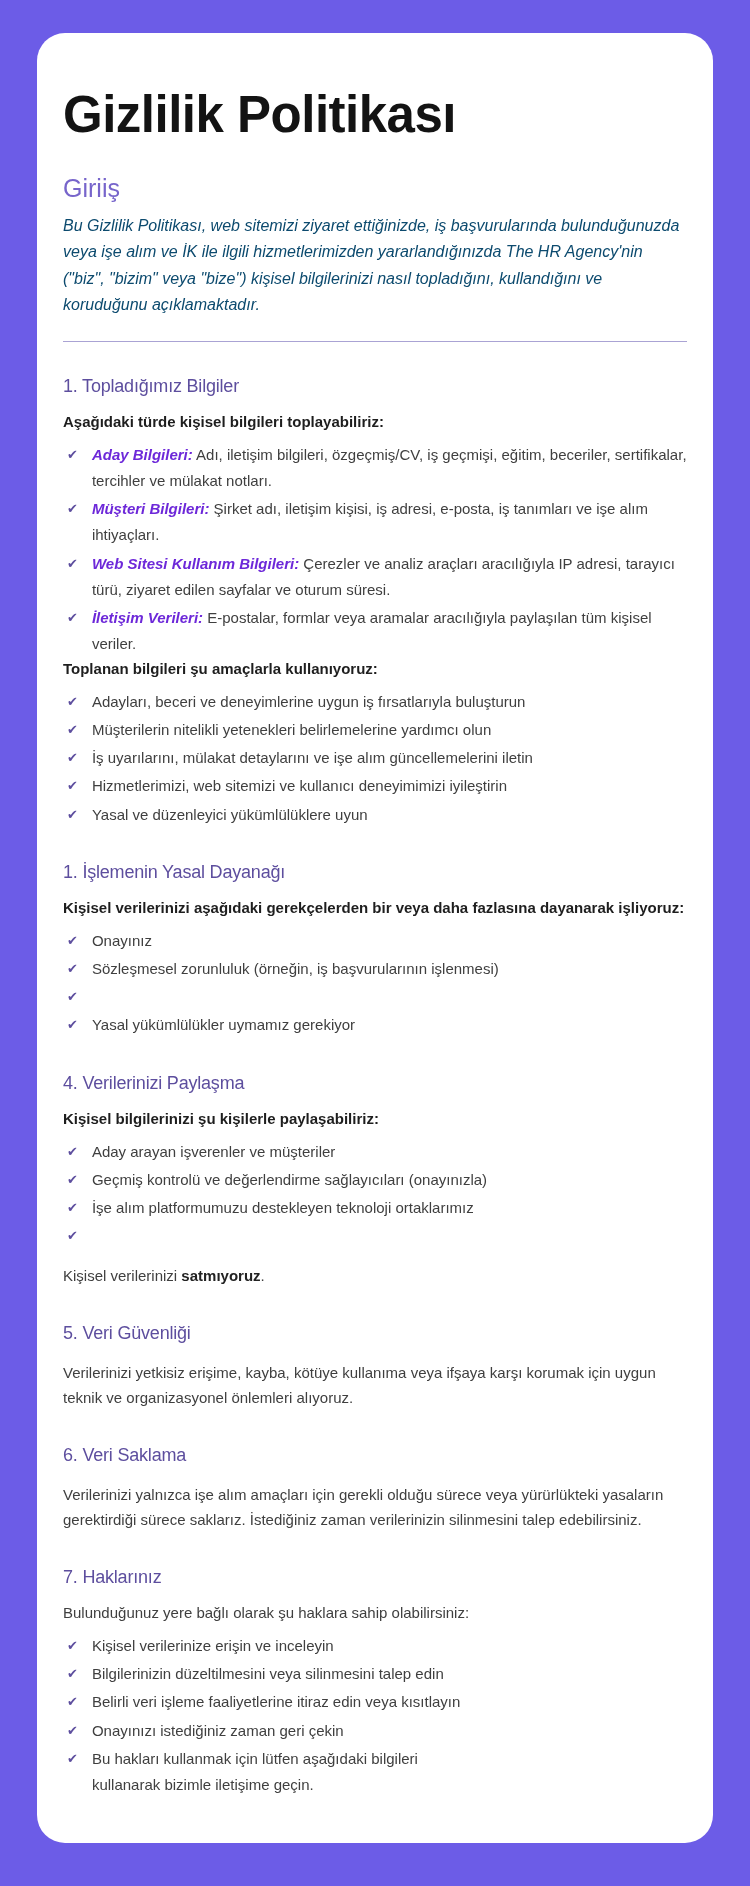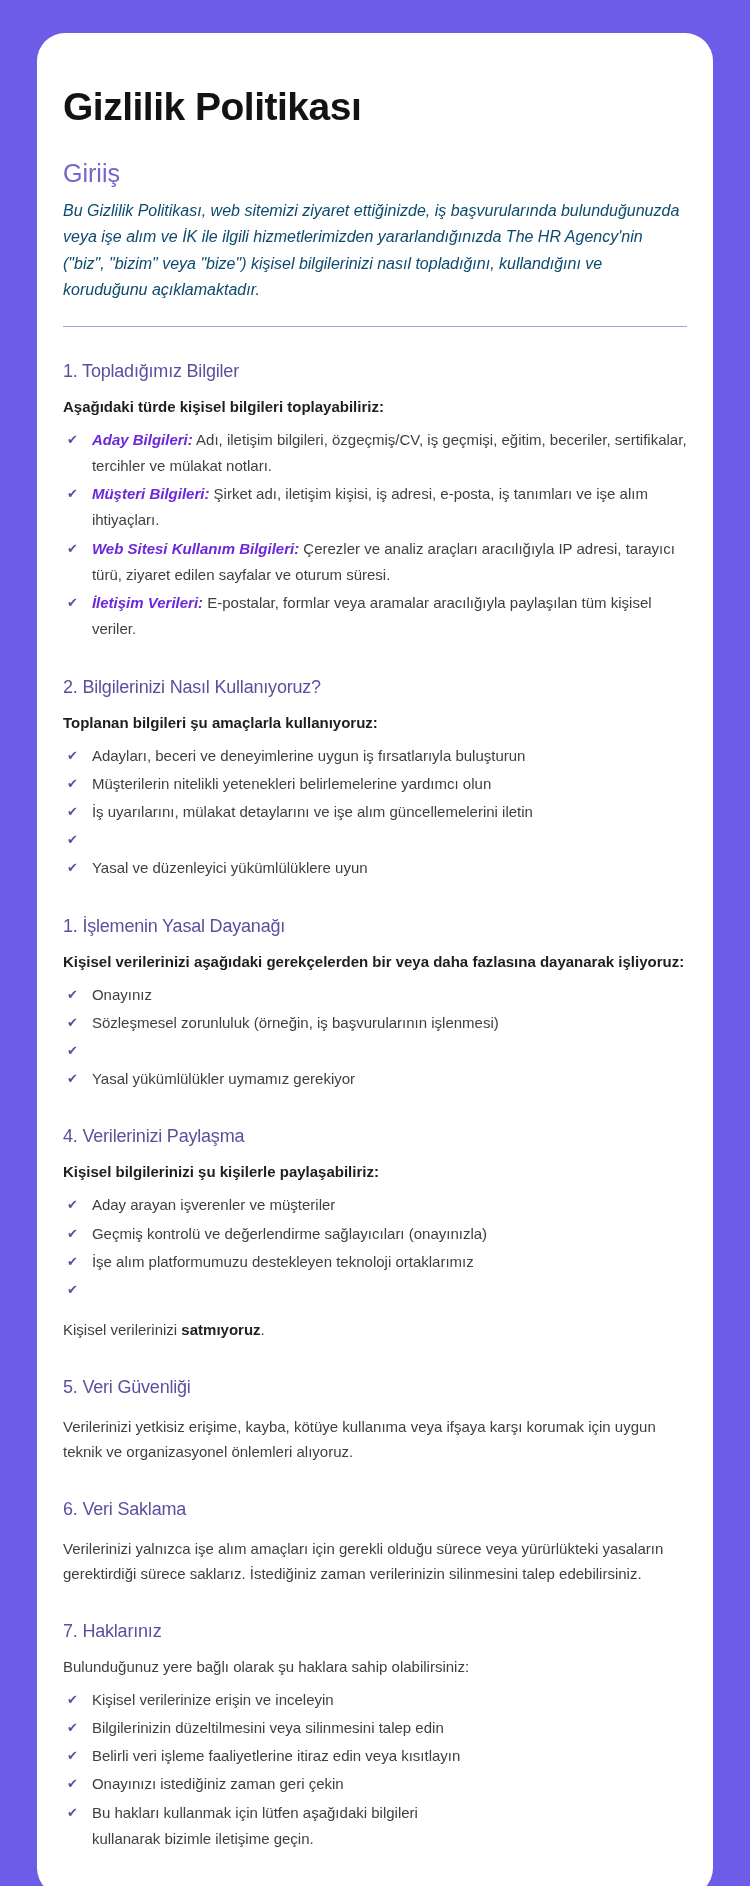--- a/index.html
+++ b/index.html
@@ -15,21 +15,21 @@
     padding:33px 37px 40px 37px;
   }
   .card{
     background:#ffffff;
     border-radius:28px;
     box-sizing:border-box;
     padding:28px 26px 42px 26px;
     min-height:1810px;
   }
   .page-title{
-    font-size:39px;
+    font-size:51px;
     font-weight:700;
     color:#131313;
     margin:24px 0 12px 0;
     letter-spacing:-0.5px;
   }
   .intro-heading{
     font-size:25px;
     font-weight:500;
     color:#7765cb;
     margin:30px 0 10px 0;
@@ -123,37 +123,37 @@
             <span><span class="item-label">Web Sitesi Kullanım Bilgileri:</span><span> Çerezler ve analiz araçları aracılığıyla IP adresi, tarayıcı türü, ziyaret edilen sayfalar ve oturum süresi.</span></span>
           </li>
         <li>
             <span class="check">✔</span>
             <span><span class="item-label">İletişim Verileri:</span><span> E-postalar, formlar veya aramalar aracılığıyla paylaşılan tüm kişisel veriler.</span></span>
           </li>
       </ul>
     </div>
 
     <div class="section">
-      <h2>2. Bilgilerinizi Nasıl Kullanıyoruz?</h2>
       <p class="lead">Toplanan bilgileri şu amaçlarla kullanıyoruz:</p>
       <ul class="checklist">
         <li>
             <span class="check">✔</span>
             <span>Adayları, beceri ve deneyimlerine uygun iş fırsatlarıyla buluşturun</span>
           </li>
         <li>
             <span class="check">✔</span>
             <span>Müşterilerin nitelikli yetenekleri belirlemelerine yardımcı olun</span>
           </li>
         <li>
             <span class="check">✔</span>
             <span>İş uyarılarını, mülakat detaylarını ve işe alım güncellemelerini iletin</span>
           </li>
         <li>
             <span class="check">✔</span>
+            <span>Hizmetlerimizi, web sitemizi ve kullanıcı deneyimimizi iyileştirin</span>
           </li>
         <li>
             <span class="check">✔</span>
             <span>Yasal ve düzenleyici yükümlülüklere uyun</span>
           </li>
       </ul>
     </div>
 
     <div class="section">
       <h2>1. İşlemenin Yasal Dayanağı</h2>

